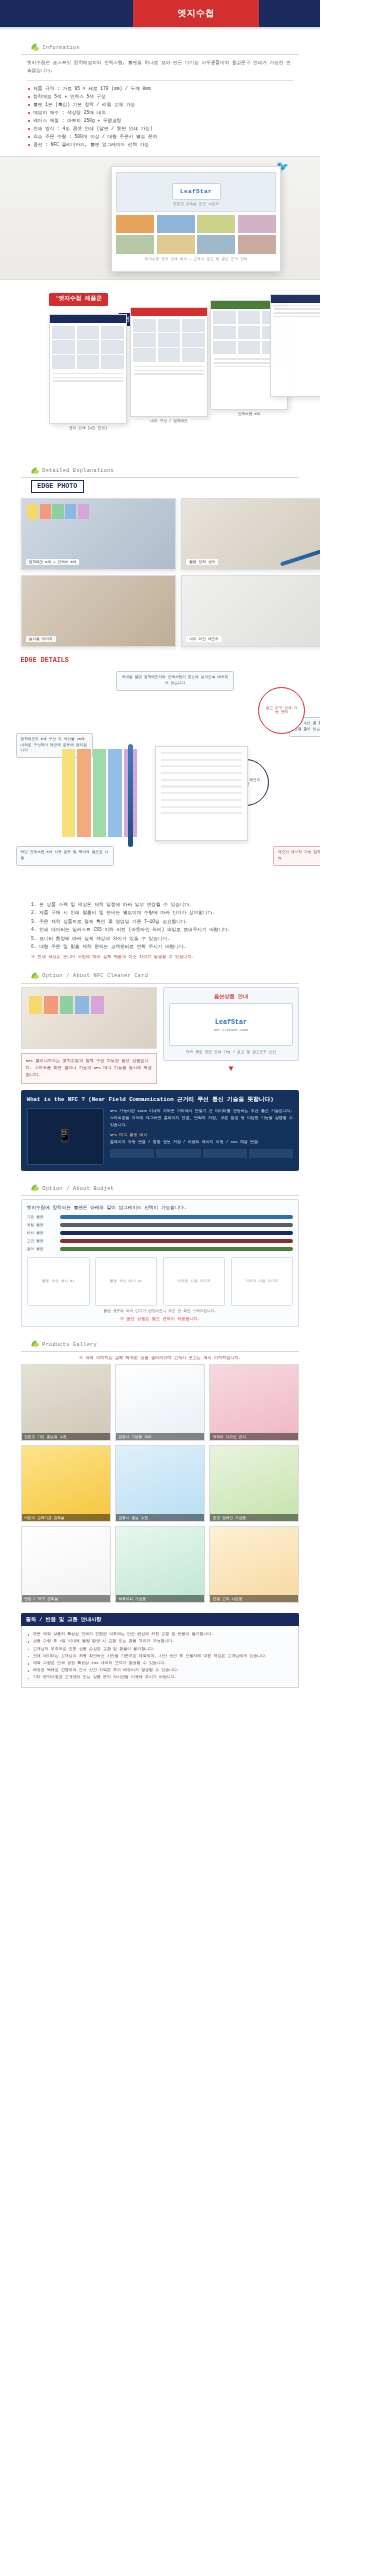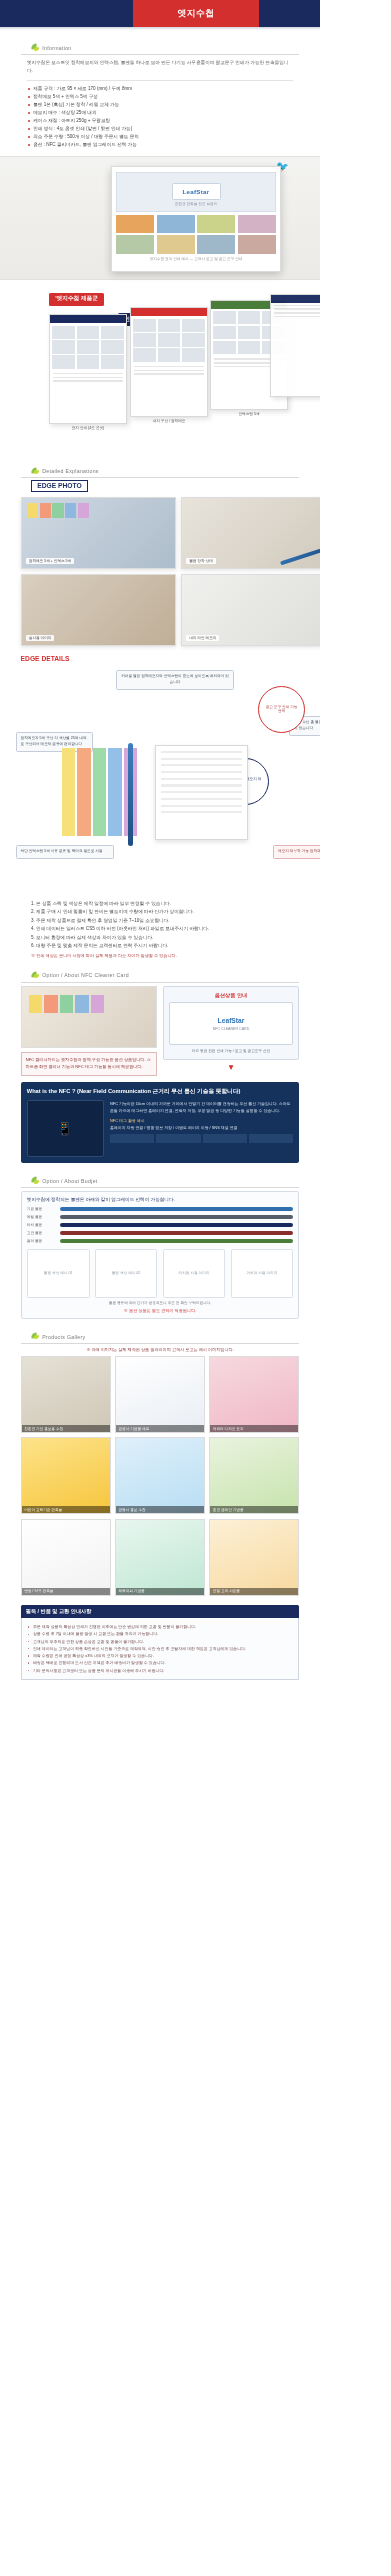--- a/index.html
+++ b/index.html
@@ -5,21 +5,21 @@
   * { box-sizing: border-box; }
   html, body { margin:0; padding:0; }
   body {
     width: 392px;
     background: #ffffff;
     font-family: "Liberation Sans", sans-serif;
     color: #333333;
     font-size: 5.7px;
     -webkit-font-smoothing: antialiased;
   }
-  .page { width: 320px; position: relative; overflow: hidden; }
+  .page { width: 320px; position: relative; overflow: hidden; font-family: Liberation Mono, monospace; }
 
   
   .top-banner {
     width: 392px; height: 27px;
     background: #1b2a5e;
     display: flex; align-items: center; justify-content: center;
     position: relative;
   }
   .top-banner .ribbon {
     position:absolute; left: 133px; top:0; width: 126px; height: 27px;

